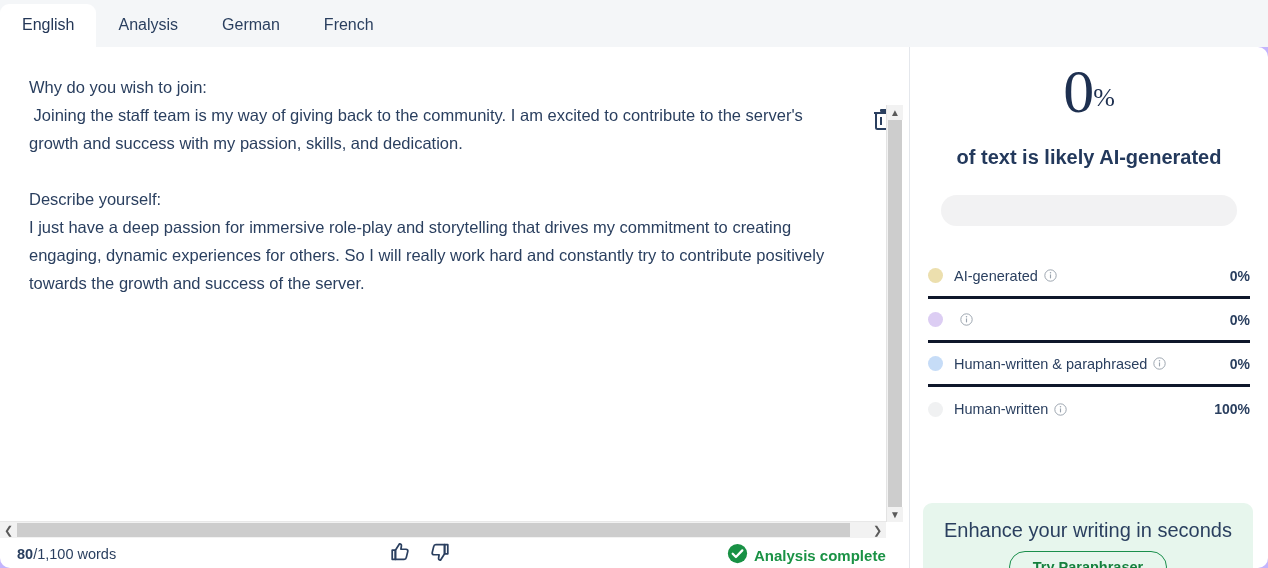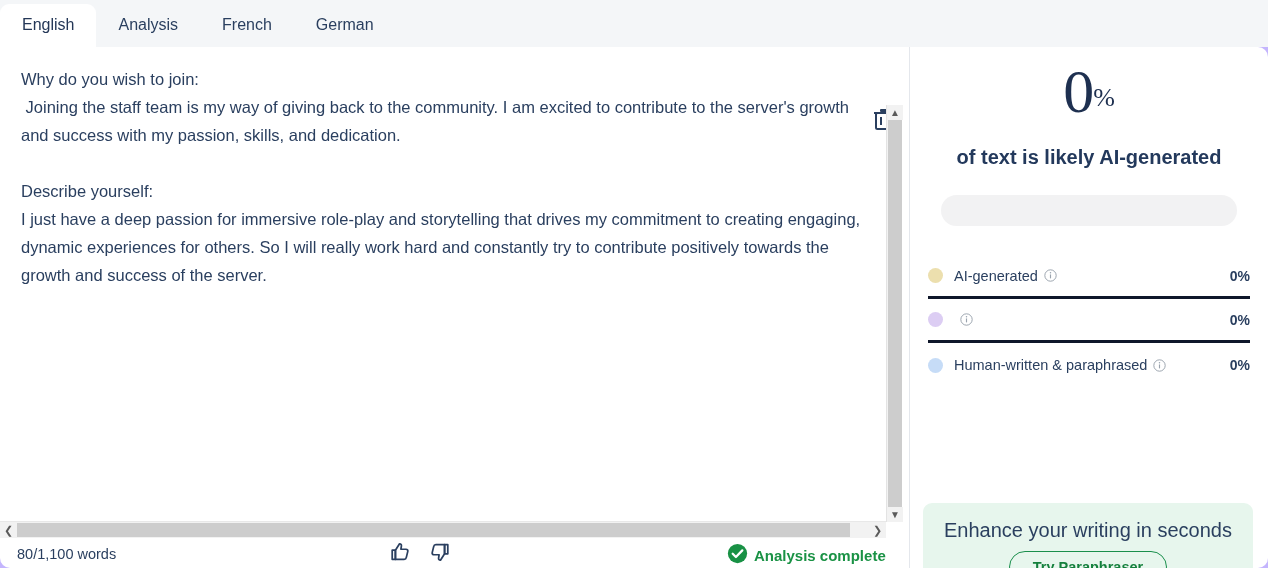--- a/index.html
+++ b/index.html
@@ -60,21 +60,21 @@
     top: 0; left: 0;
     width: 886px; height: 414px;
     padding: 14px 18px 0 17px;
     overflow: hidden;
   }
   .doc-text {
     font-size: 16.5px;
     line-height: 28px;
     color: #2a3f5f;
     white-space: pre-wrap;
-    margin: 4px;
+    margin: 12px;
     font-family: "Liberation Sans", sans-serif;
   }
 
   .trash-btn {
     position: absolute;
     top: 60px; left: 873px;
     width: 22px; height: 24px;
     cursor: pointer;
     background: transparent;
     border: none;
@@ -133,21 +133,21 @@
     position: absolute;
     top: 492px; left: 0;
     width: 909px; height: 29px;
   }
   .wordcount {
     position: absolute;
     left: 17px; top: 7px;
     font-size: 14.5px;
     color: #2a3f5f;
   }
-  .wordcount b { font-weight: normal; }
+  .wordcount b { font-weight: bold; }
   .feedback {
     position: absolute;
     left: 388px; top: 0px;
     display: flex; gap: 16px; align-items: center;
   }
   .fb-btn {
     width: 24px; height: 26px;
     cursor: pointer; background: transparent; border: none; padding: 0;
     display: flex; align-items: center; justify-content: center;
   }
@@ -275,22 +275,22 @@
   }
 </style>
 </head>
 <body>
 
 <div class="app">
 
   <div class="tabbar">
     <button class="tab active">English</button>
     <button class="tab">Analysis</button>
+    <button class="tab">German</button>
     <button class="tab">French</button>
-    <button class="tab">German</button>
   </div>
 
   <div class="card">
 
     <div class="editor-pane">
 
       <div class="editor-body">
         <p class="doc-text">Why do you wish to join:
  Joining the staff team is my way of giving back to the community. I am excited to contribute to the server's growth and success with my passion, skills, and dedication.
 
@@ -396,20 +396,32 @@
           <span class="info-icon">
             <svg width="13" height="13" viewBox="0 0 16 16">
               <circle cx="8" cy="8" r="7" fill="none" stroke="#9aa3ae" stroke-width="1.2"></circle>
               <circle cx="8" cy="4.6" r="0.9" fill="#9aa3ae"></circle>
               <rect x="7.3" y="6.6" width="1.4" height="5" rx="0.6" fill="#9aa3ae"></rect>
             </svg>
           </span>
           <span class="legend-value">0%</span>
         </div>
 
+        <div class="legend-row">
+          <span class="dot" style="background:#f0f1f2"></span>
+          <span class="legend-label">Human-written</span>
+          <span class="info-icon">
+            <svg width="13" height="13" viewBox="0 0 16 16">
+              <circle cx="8" cy="8" r="7" fill="none" stroke="#9aa3ae" stroke-width="1.2"></circle>
+              <circle cx="8" cy="4.6" r="0.9" fill="#9aa3ae"></circle>
+              <rect x="7.3" y="6.6" width="1.4" height="5" rx="0.6" fill="#9aa3ae"></rect>
+            </svg>
+          </span>
+          <span class="legend-value">100%</span>
+        </div>
 
       </div>
 
       <div class="promo">
         <div class="promo-title">Enhance your writing in seconds</div>
         <button class="promo-btn">Try Paraphraser</button>
       </div>
 
     </div>
   </div>

